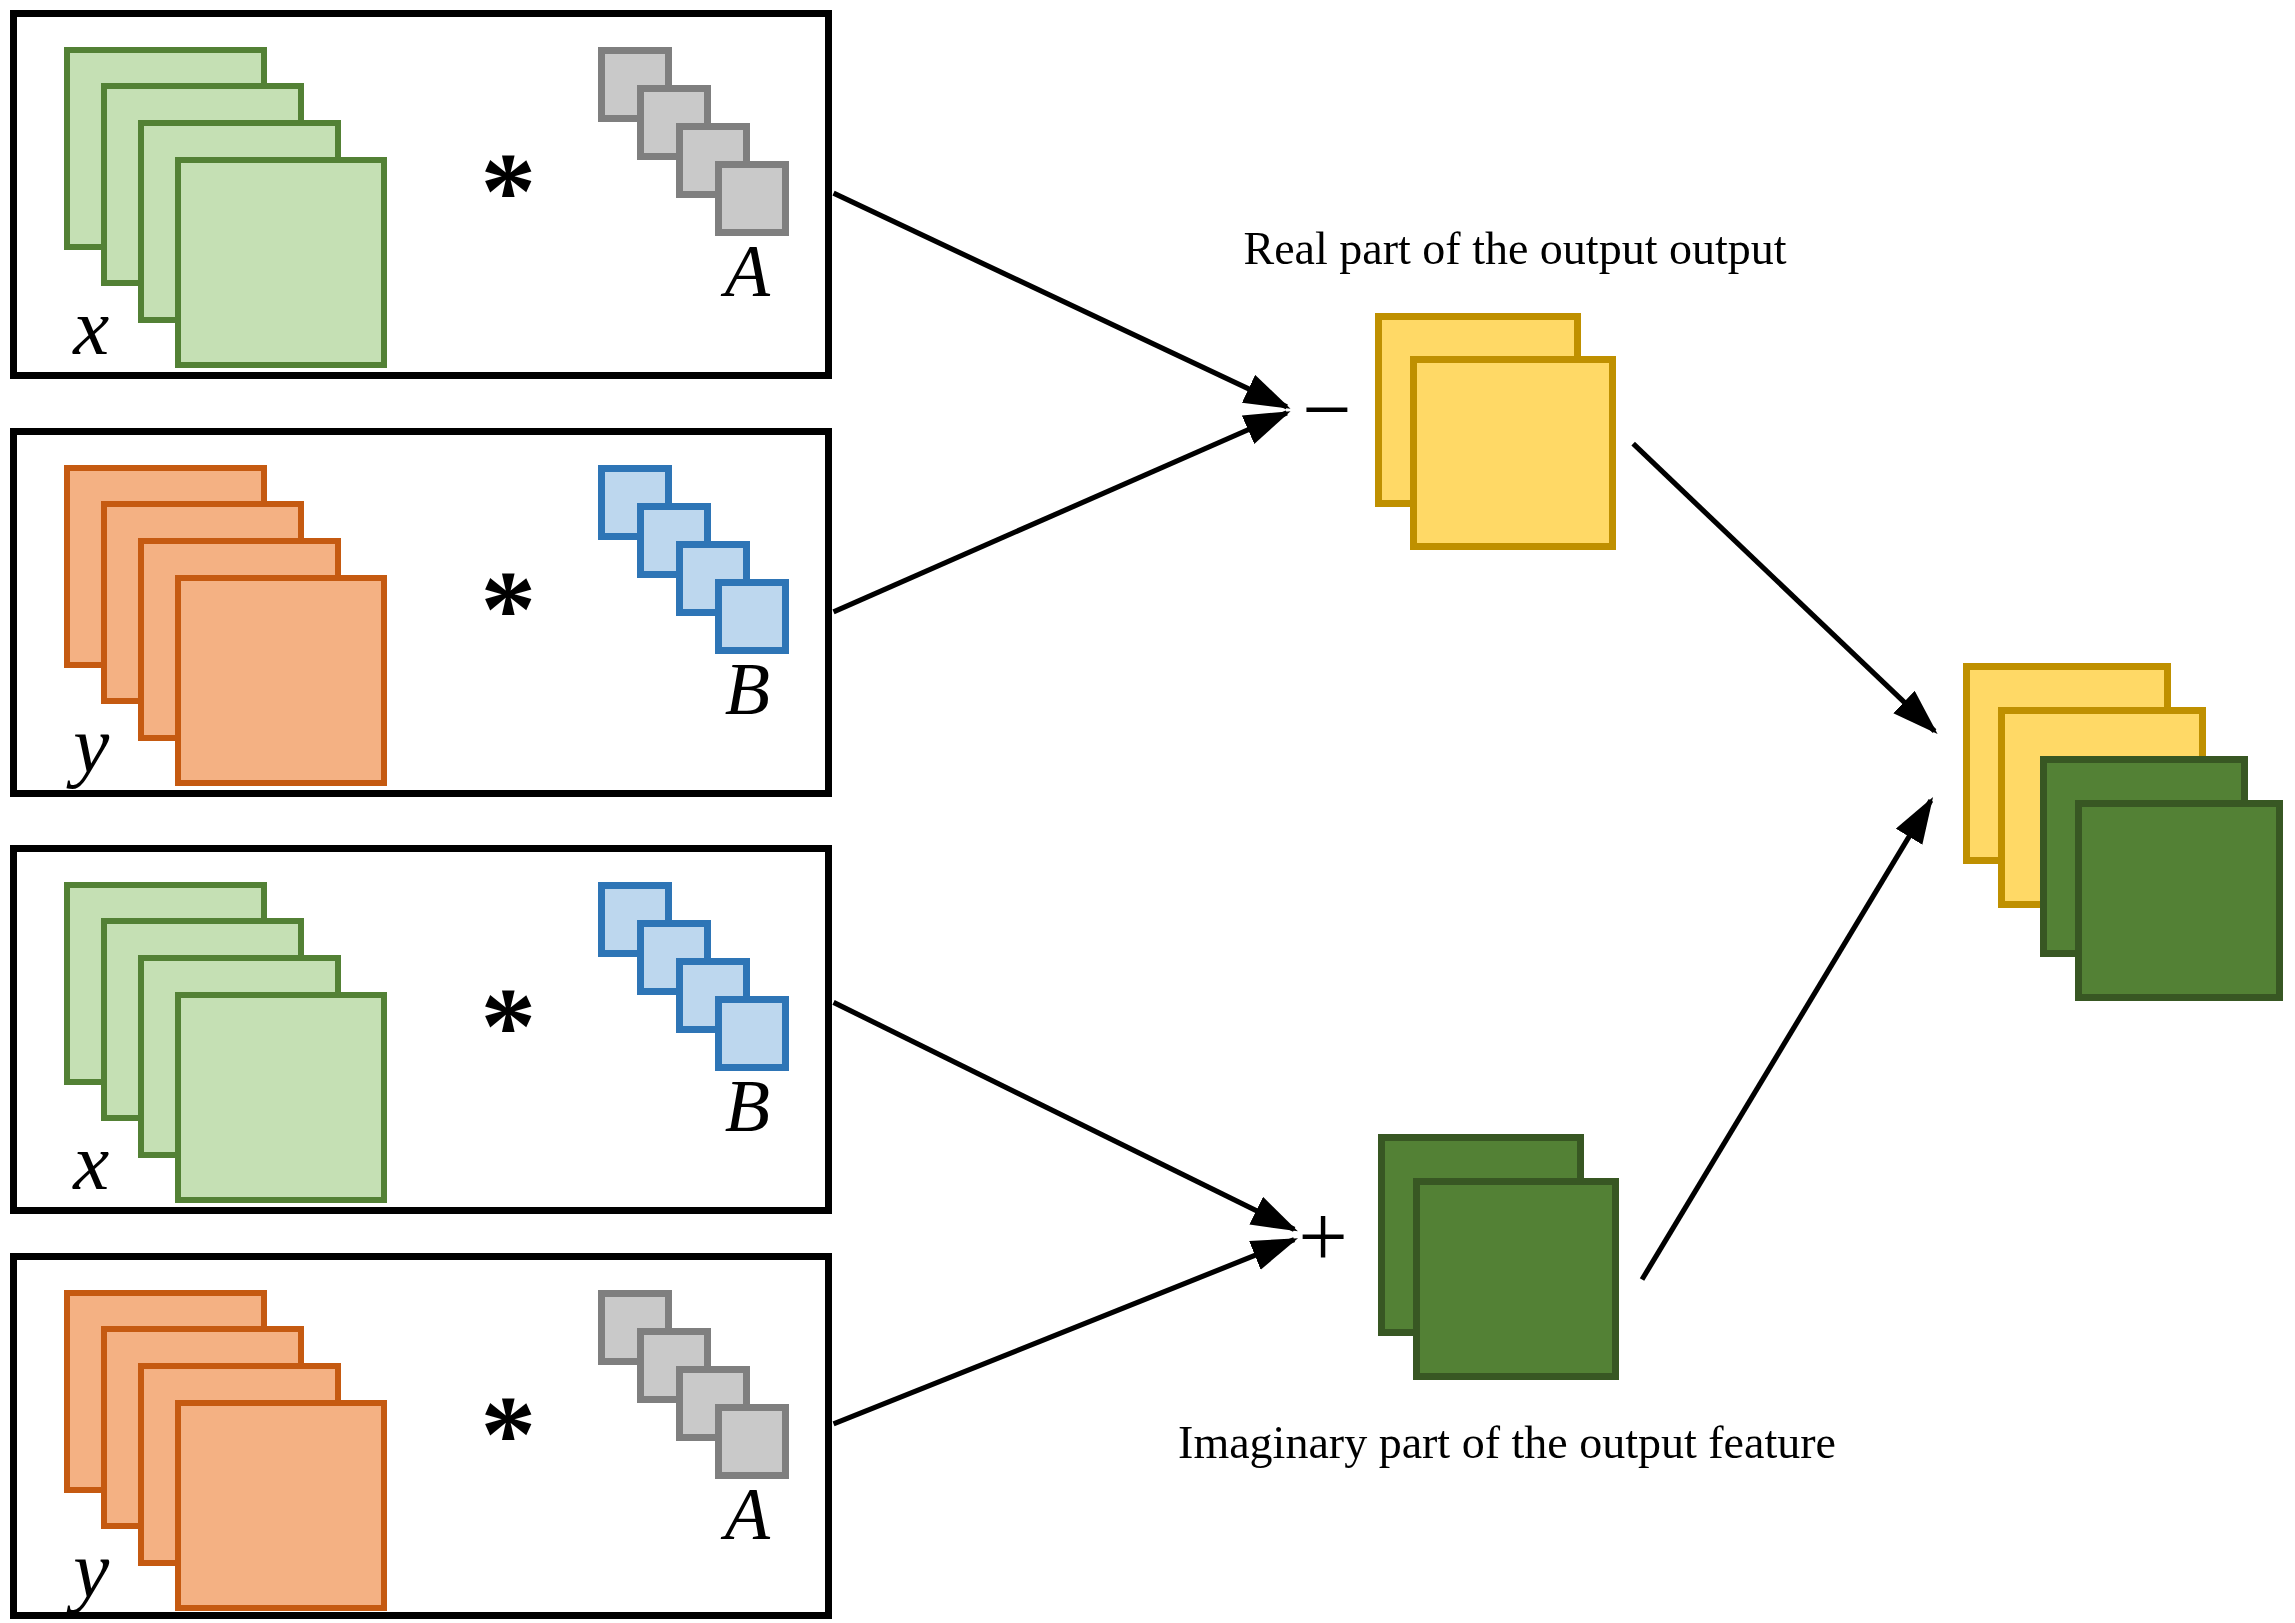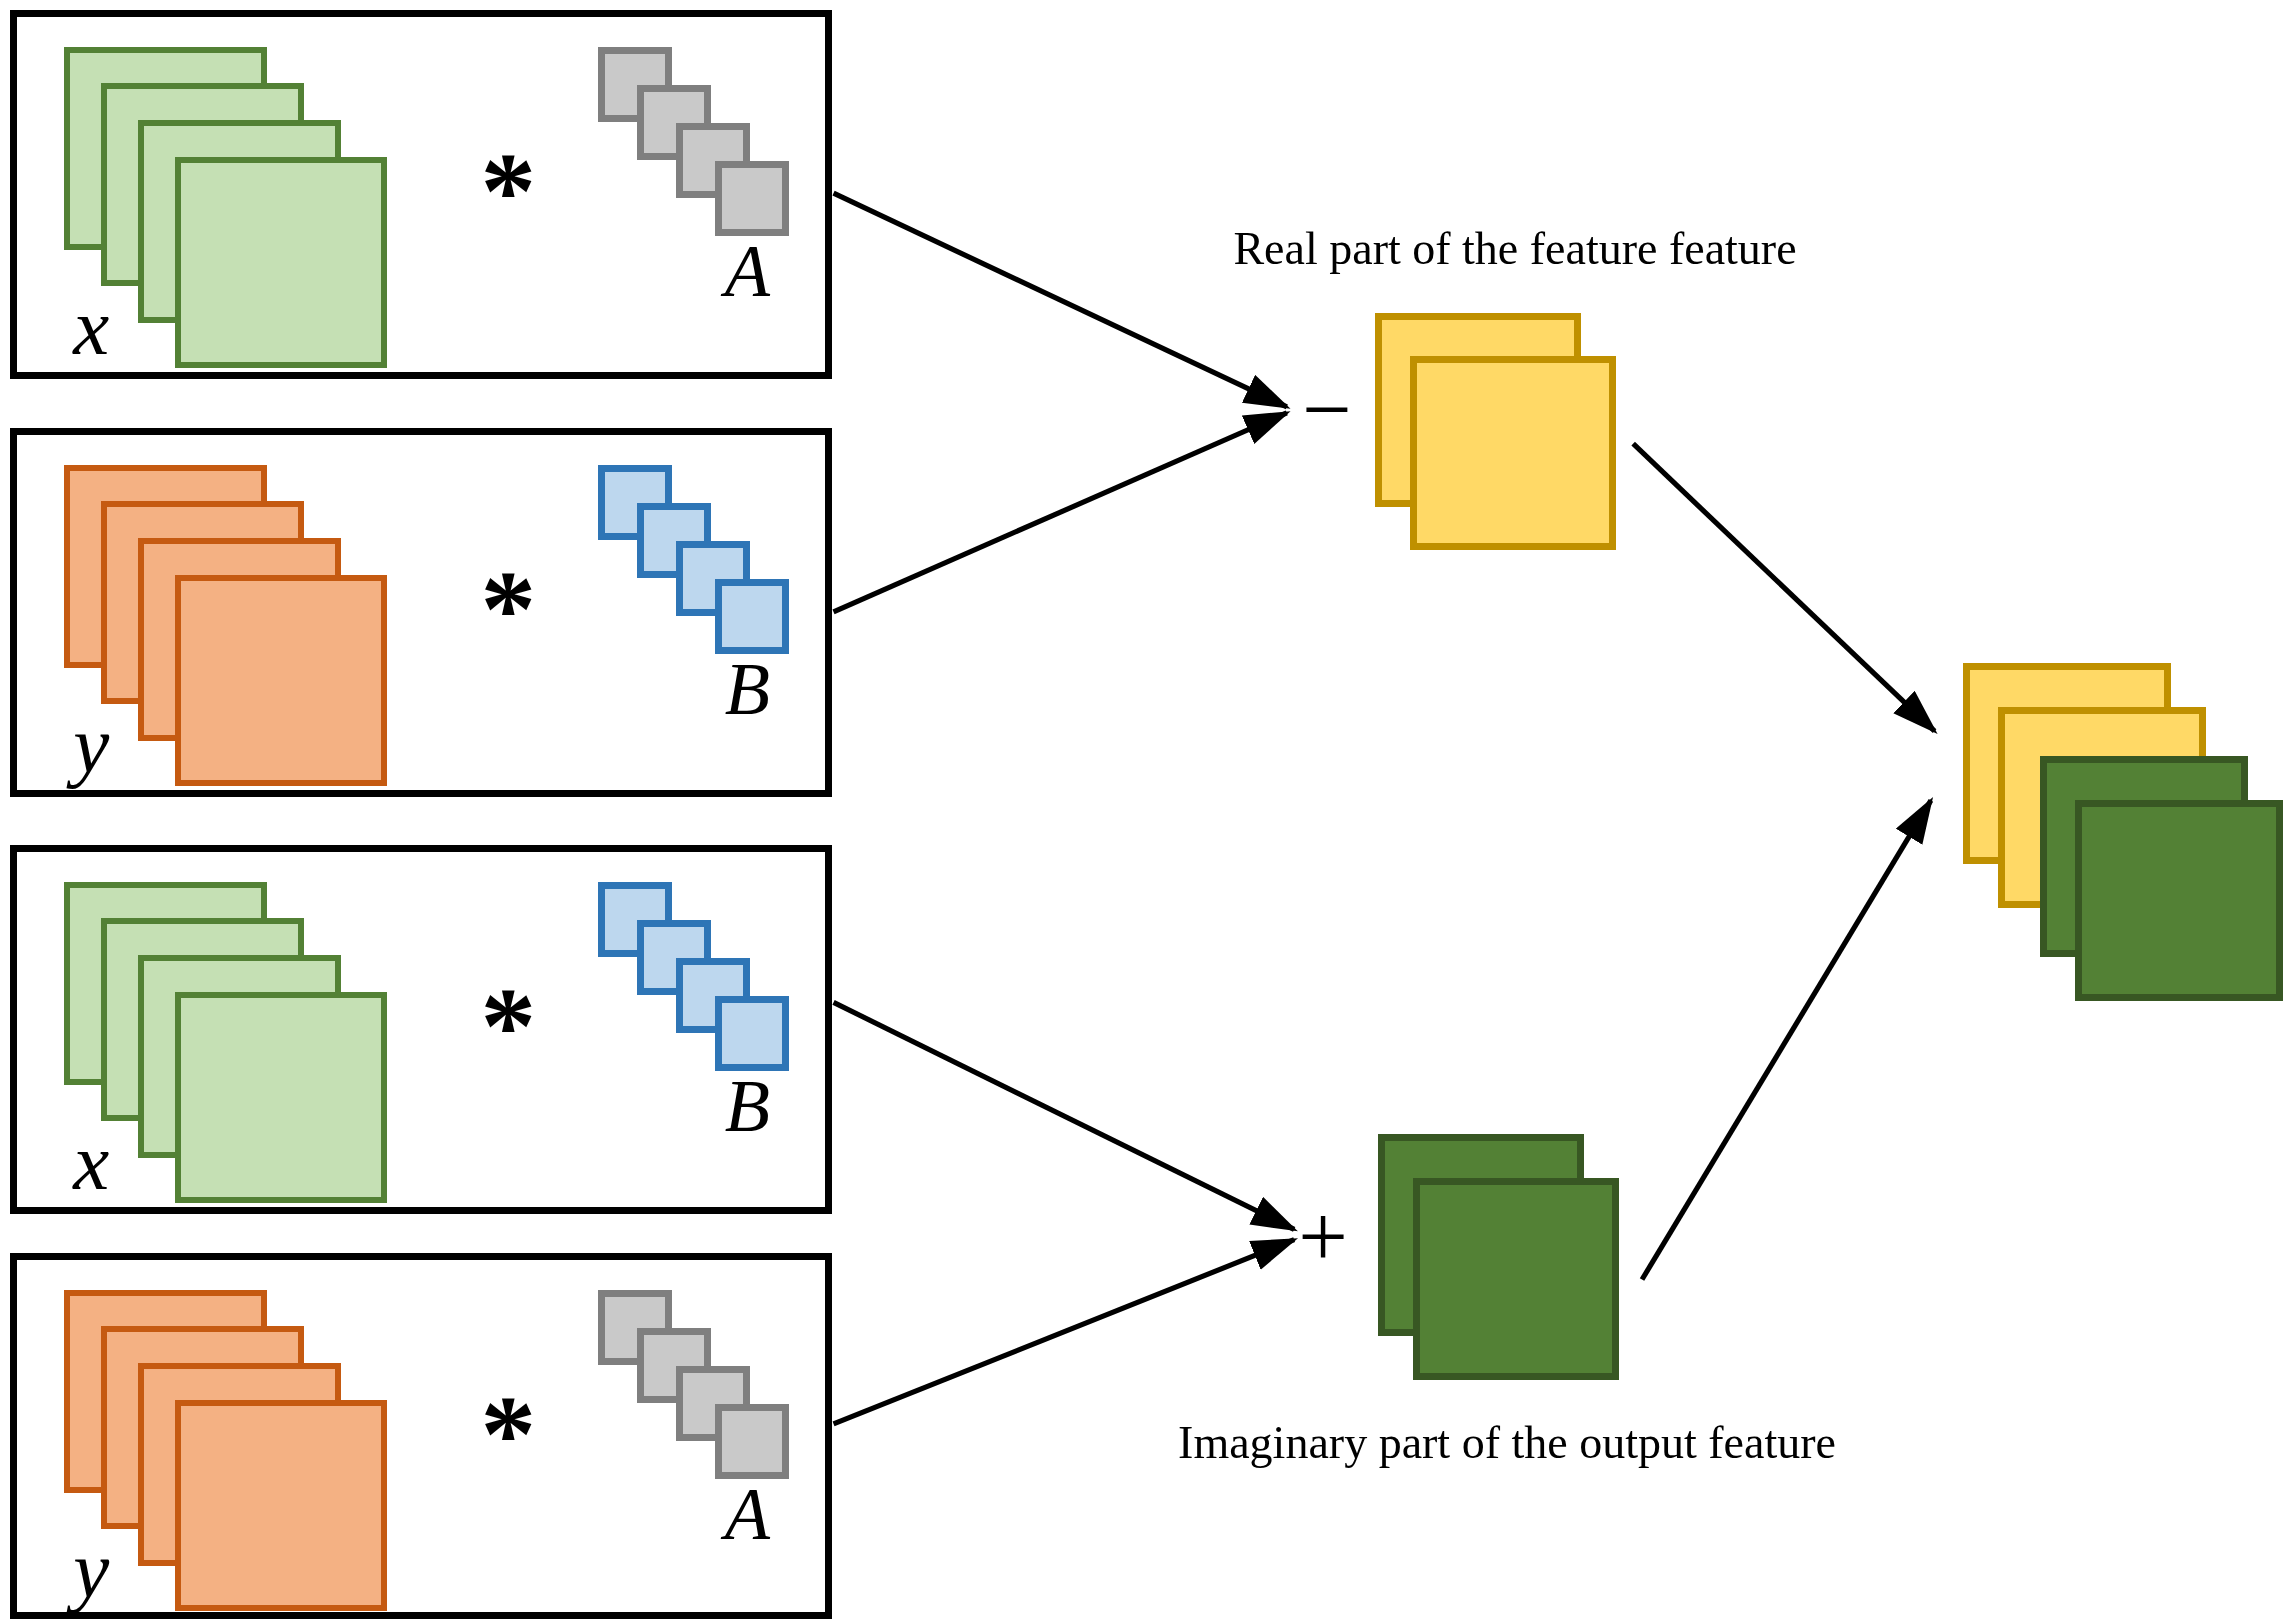--- a/index.html
+++ b/index.html
@@ -106,21 +106,21 @@
   <div class="sq fm fm4" style="background-color: rgb(244, 177, 131); border-color: rgb(197, 90, 17);"></div>
   <span class="ilabel">y</span>
   <span class="op">*</span>
   <div class="sq kn kn1" style="background-color: rgb(201, 201, 201); border-color: rgb(127, 127, 127);"></div>
   <div class="sq kn kn2" style="background-color: rgb(201, 201, 201); border-color: rgb(127, 127, 127);"></div>
   <div class="sq kn kn3" style="background-color: rgb(201, 201, 201); border-color: rgb(127, 127, 127);"></div>
   <div class="sq kn kn4" style="background-color: rgb(201, 201, 201); border-color: rgb(127, 127, 127);"></div>
   <span class="klabel">A</span>
 </div>
 
-<span class="caption cap-real">Real part of the feature feature</span>
+<span class="caption cap-real">Real part of the output output</span>
 <span class="sign minus">−</span>
 <div class="big real1" style="background-color: rgb(255, 217, 102); border-color: rgb(191, 144, 0);"></div>
 <div class="big real2" style="background-color: rgb(255, 217, 102); border-color: rgb(191, 144, 0);"></div>
 
 <span class="sign plus">+</span>
 <div class="big imag1" style="background-color: rgb(83, 129, 53); border-color: rgb(56, 87, 35);"></div>
 <div class="big imag2" style="background-color: rgb(83, 129, 53); border-color: rgb(56, 87, 35);"></div>
 <span class="caption cap-imag">Imaginary part of the output feature</span>
 
 <div class="out out1" style="background-color: rgb(255, 217, 102); border-color: rgb(191, 144, 0);"></div>

